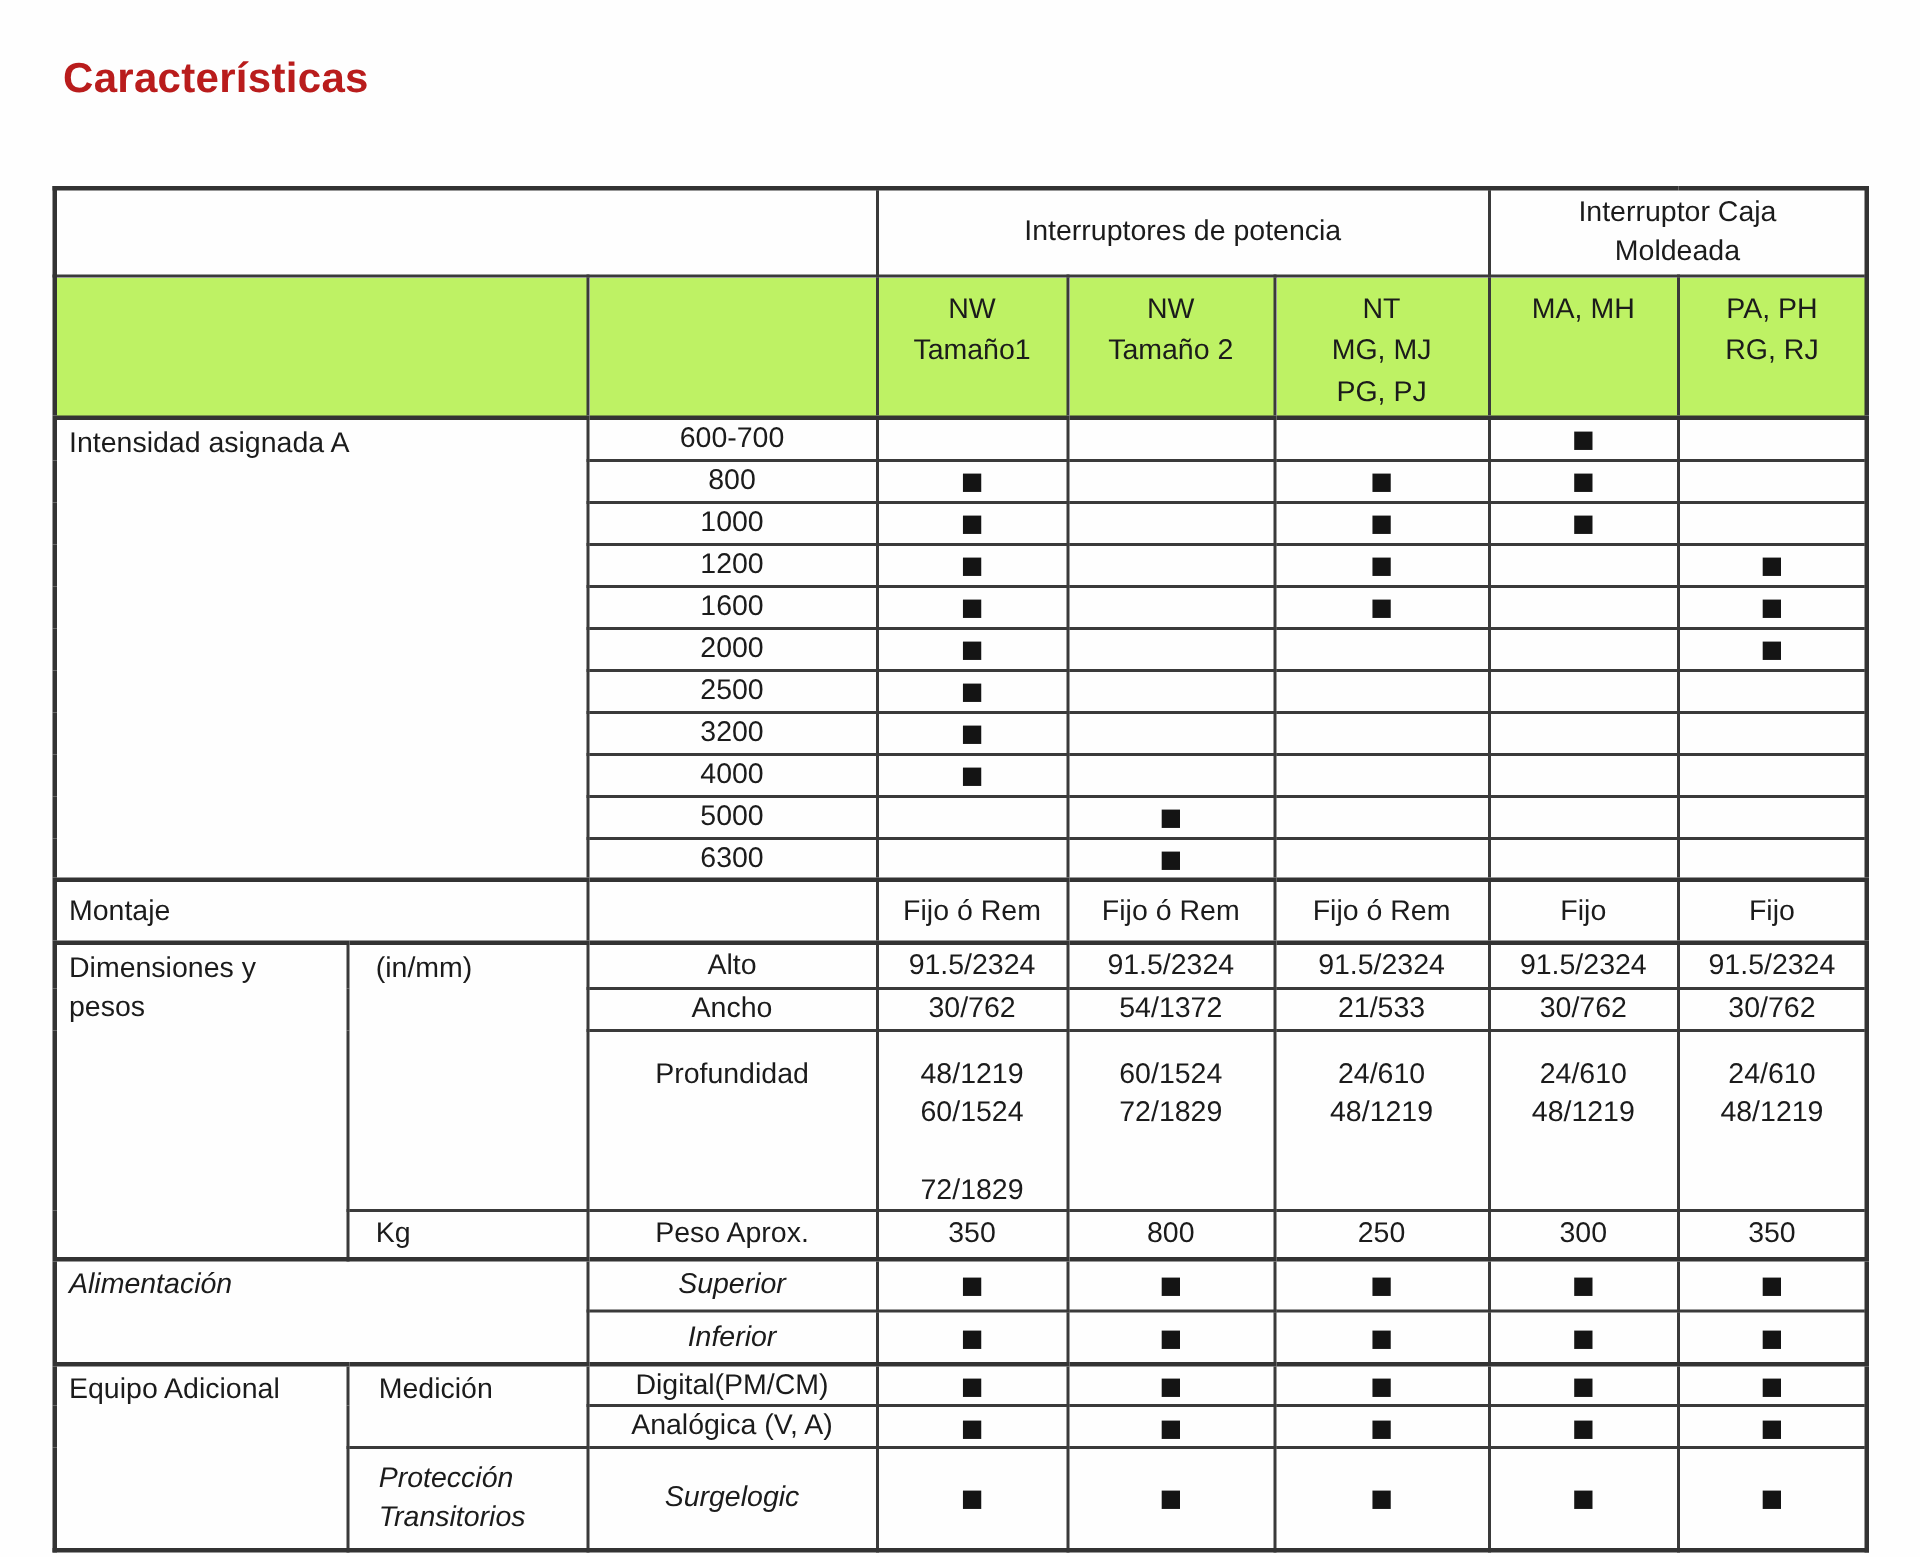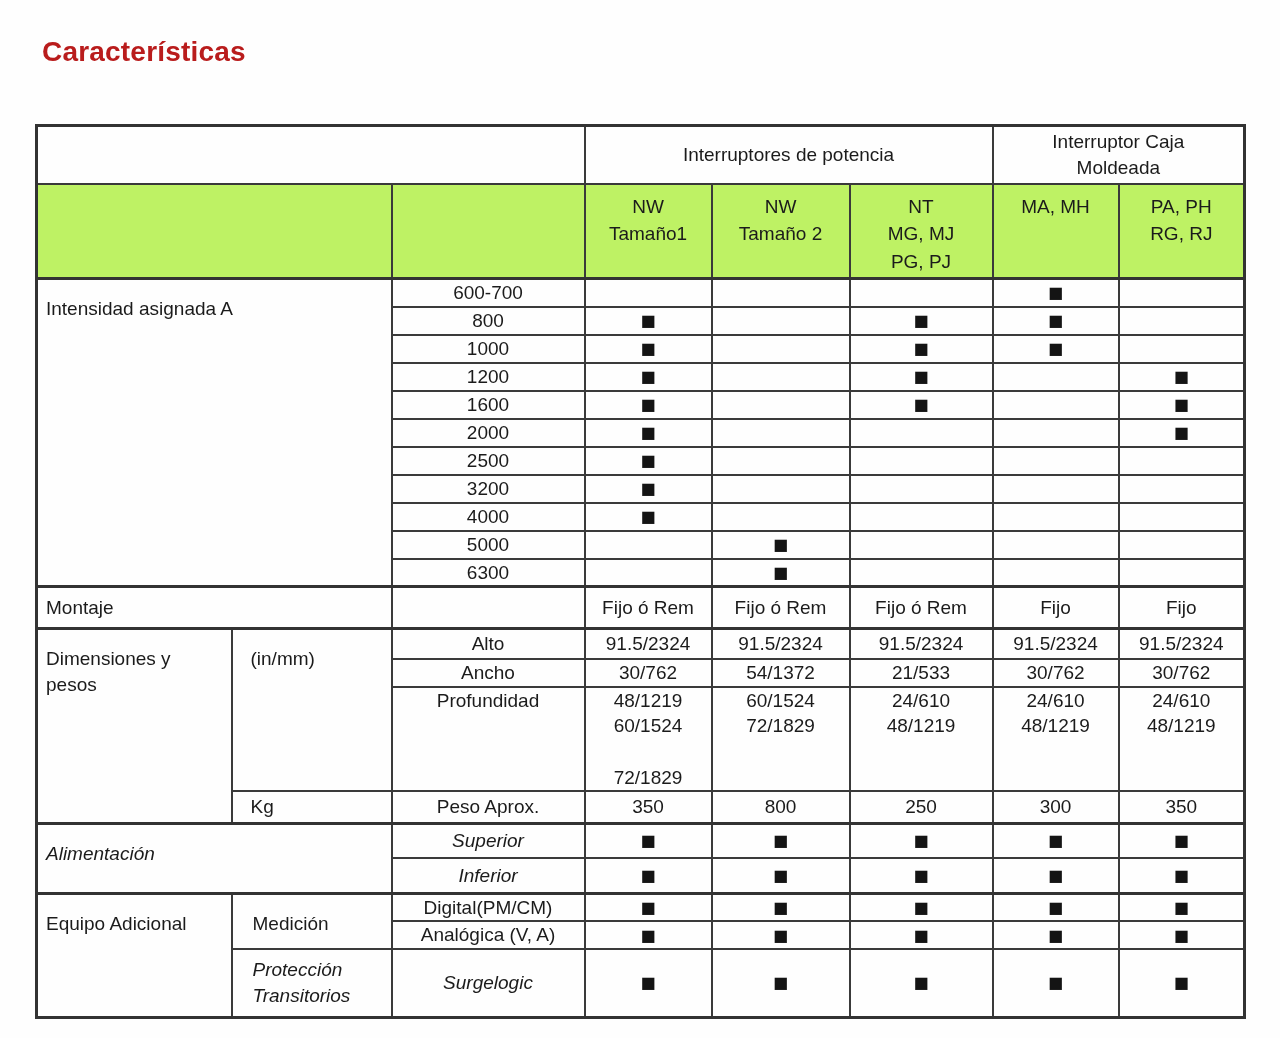--- a/index.html
+++ b/index.html
@@ -27,26 +27,26 @@
     vertical-align:middle;
     text-align:center;
     overflow:hidden;
     color:#1b1b1b;
     background:#fefefe;
   }
   tr.sec > td{border-top:3px solid #333;}
   td.yellow{background:#bef264;}
   td.pre{white-space:pre-line;}
   td.lab{text-align:left;padding-left:8px;padding-right:4px;}
-  td.top{vertical-align:top;padding-top:16px;}
+  td.top{vertical-align:top;padding-top:3px;}
   td.unit{text-align:left;padding-left:18px;}
   td.sublab{text-align:left;padding-left:20px;}
   td.colhead{vertical-align:top;padding-top:8px;line-height:1.45;}
   td.mk{font-family:"DejaVu Sans",sans-serif;font-size:16px;color:#141414;}
-  td.vtop{vertical-align:top;padding-top:0;}
+  td.vtop{vertical-align:top;padding-top:16px;}
   
   tr.h58{height:58px;} tr.h95{height:95px;} tr.h28{height:28px;}
   tr.h42{height:42px;} tr.h30{height:30px;} tr.h82{height:82px;}
   tr.h32{height:32px;padding-left:28px;} tr.h35{height:35px;font-style:italic;} tr.h33{height:15px;} tr.h68{height:68px;font-style:italic;}
 </style>
 </head>
 <body>
 
 <div class="page">
   <h1 class="title">Características</h1>

